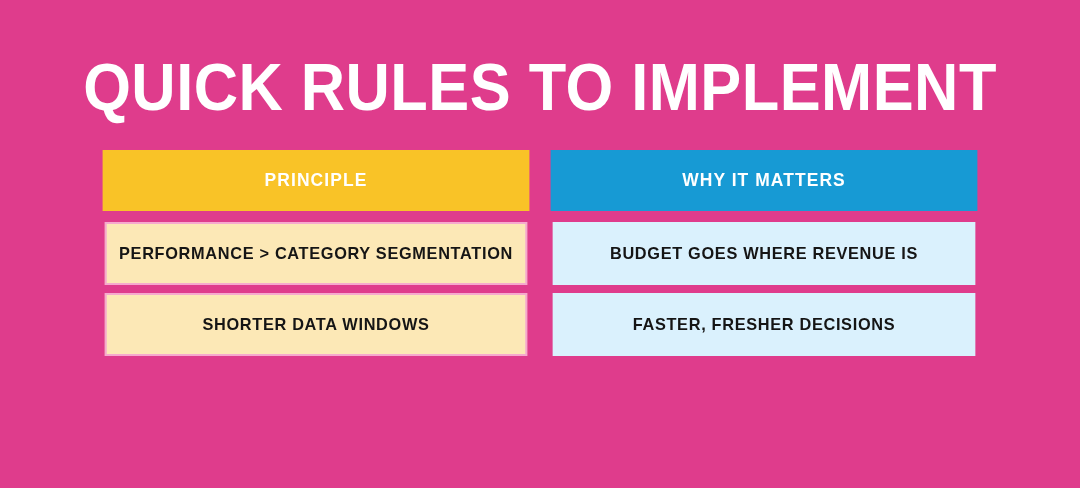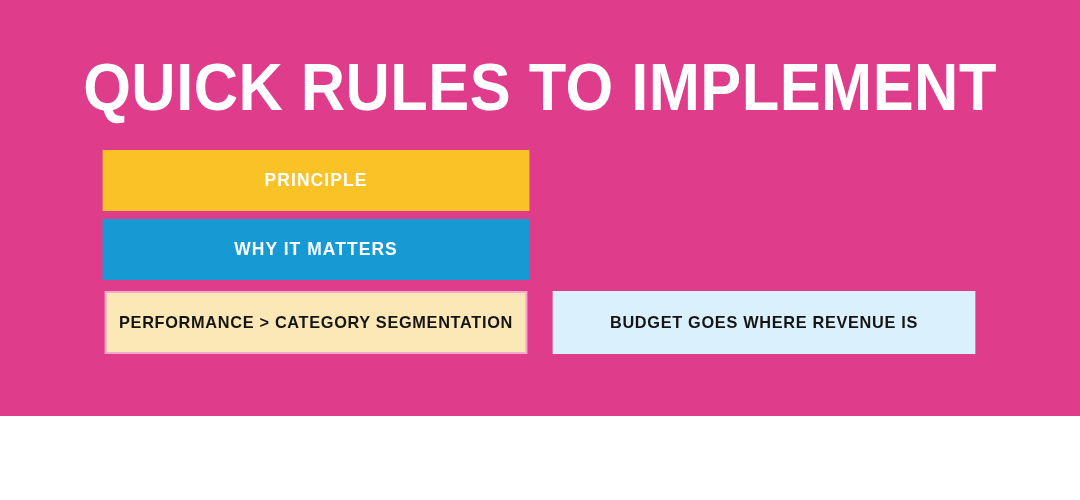--- a/index.html
+++ b/index.html
@@ -8,21 +8,21 @@
   }
   body {
     width: 1080px;
     height: 500px;
     overflow: hidden;
     font-family: "Liberation Sans", sans-serif;
   }
   #slide {
     position: relative;
     width: 1080px;
-    height: 416px;
+    height: 488px;
     background: #df3c8c;
     box-sizing: border-box;
   }
   #page-title {
     position: absolute;
     left: 0;
     top: 52px;
     width: 1080px;
     text-align: center;
     color: #ffffff;
@@ -40,21 +40,20 @@
     left: 96px;
     top: 150px;
     width: 888px;
   }
   .table-row {
     display: flex;
     gap: 8px;
   }
   .header-row {
     margin-bottom: 11px;
-    flex-direction: column;
   }
   .data-row {
     margin-bottom: 8px;
   }
   .cell {
     box-sizing: border-box;
     display: flex;
     align-items: center;
     justify-content: center;
     text-align: center;
@@ -120,16 +119,24 @@
 
     <div class="table-row data-row">
       <div class="cell col-left data-cell cell-principle">
         <span class="cell-text">PERFORMANCE &gt; CATEGORY SEGMENTATION</span>
       </div>
       <div class="cell col-right data-cell cell-why">
         <span class="cell-text">BUDGET GOES WHERE REVENUE IS</span>
       </div>
     </div>
 
+    <div class="table-row data-row">
+      <div class="cell col-left data-cell cell-principle">
+        <span class="cell-text">SHORTER DATA WINDOWS</span>
+      </div>
+      <div class="cell col-right data-cell cell-why">
+        <span class="cell-text">FASTER, FRESHER DECISIONS</span>
+      </div>
+    </div>
 
 
   </div>
 </div>
 
 </body></html>

